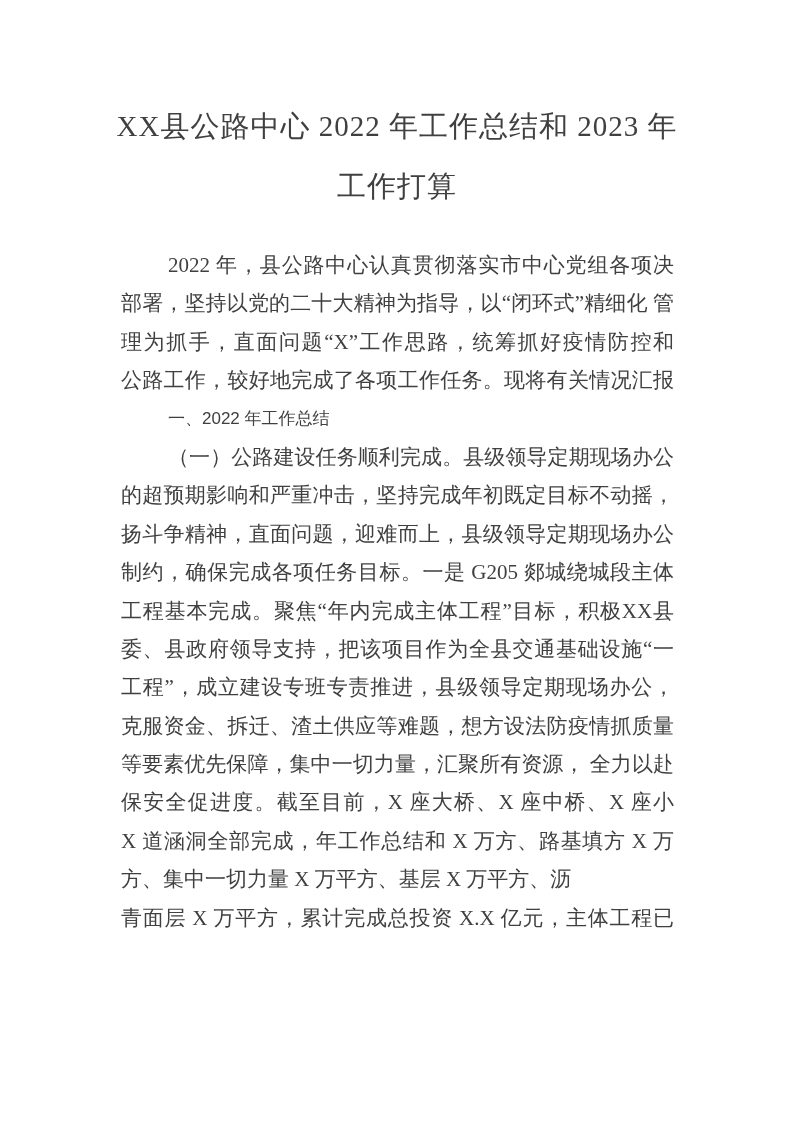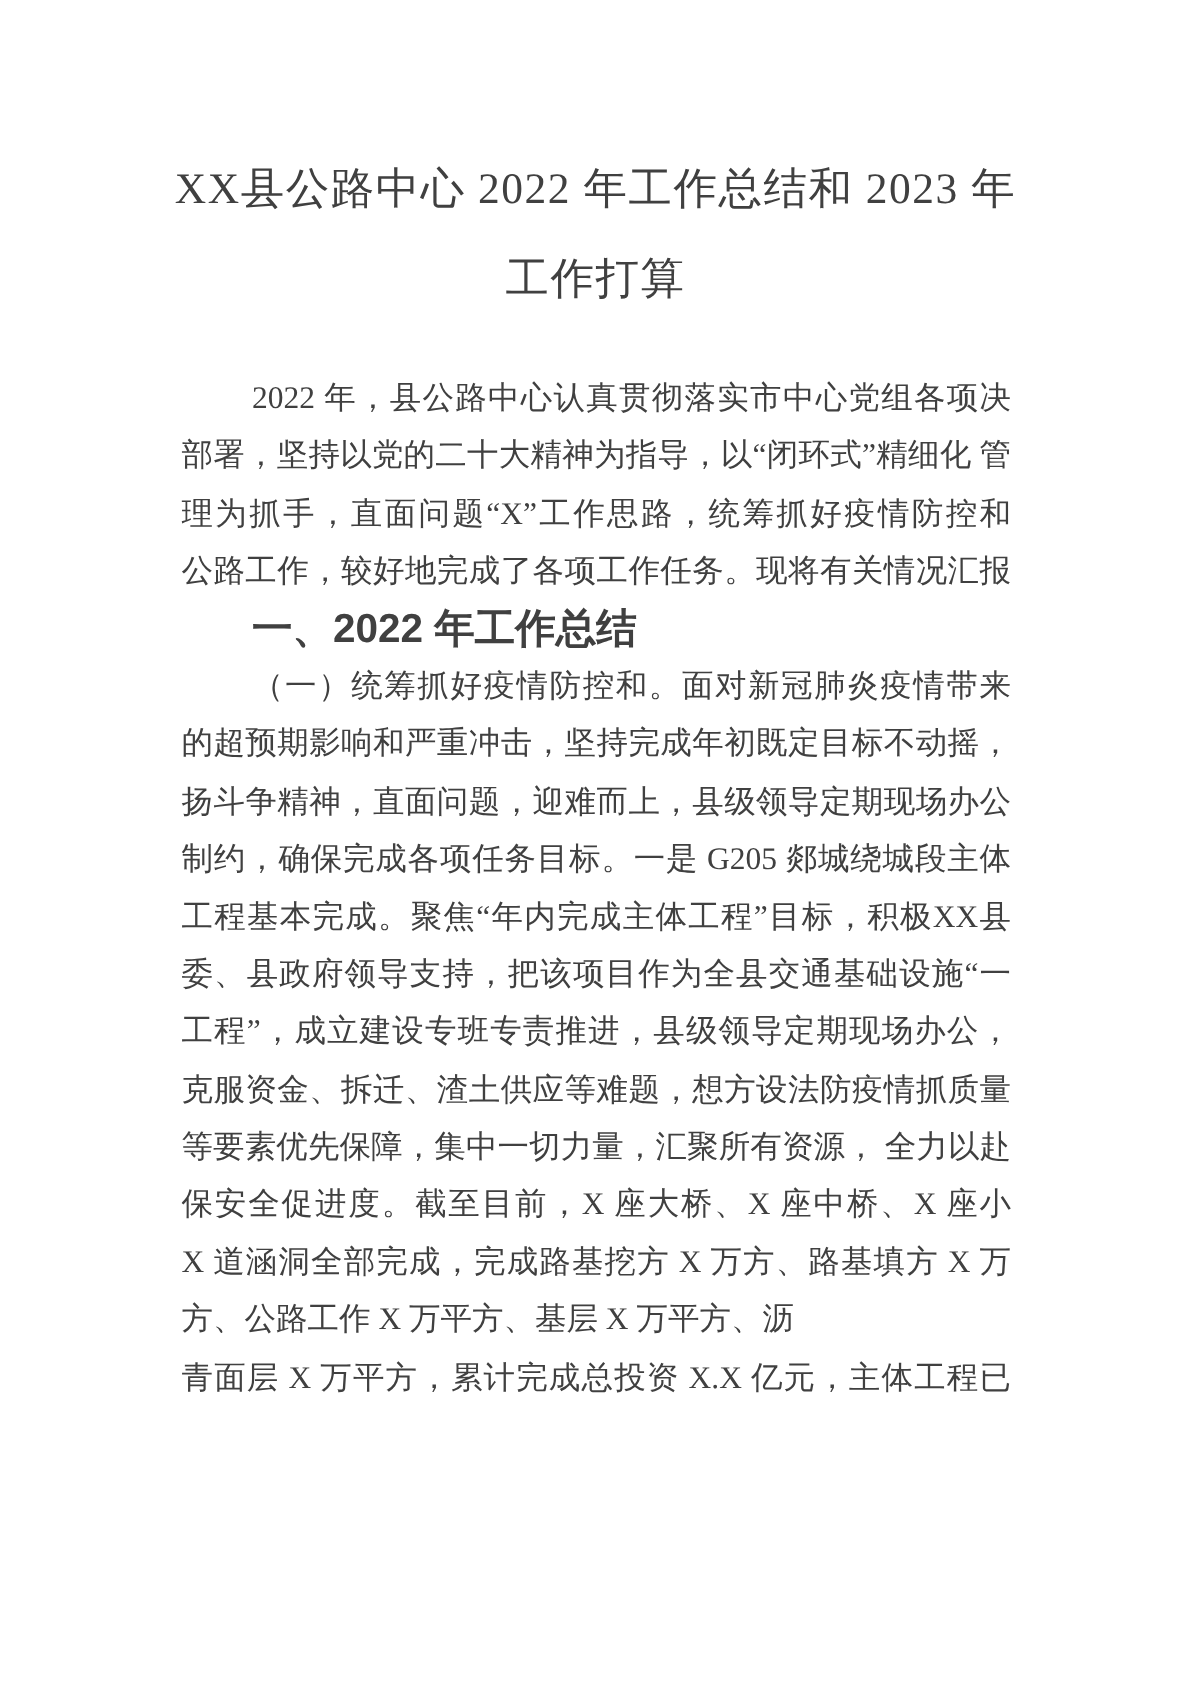--- a/index.html
+++ b/index.html
@@ -51,22 +51,22 @@
     text-align: justify;
     text-align-last: justify;
   }
   
   .i {
     padding-left: 47px;
   }
   
   .h {
     font-family: "Liberation Sans", "DejaVu Sans", sans-serif;
-    font-weight: bold;
-    font-size: 27px;
+    font-weight: normal;
+    font-size: 17px;
   }
 </style>
 </head>
 <body>
 
 <div class="page">
 
   <header class="doc-title">
     <div class="title-line">XX县公路中心 2022 年工作总结和 2023 年</div>
     <div class="title-line">工作打算</div>
@@ -74,29 +74,29 @@
 
   <main class="content">
 
     <div class="line i j">2022 年，县公路中心认真贯彻落实市中心党组各项决策</div>
     <div class="line j">部署，坚持以党的二十大精神为指导，以“闭环式”精细化 管</div>
     <div class="line j">理为抓手，直面问题“X”工作思路，统筹抓好疫情防控和</div>
     <div class="line j">公路工作，较好地完成了各项工作任务。现将有关情况汇报</div>
 
     <div class="line i h">一、2022 年工作总结</div>
 
-    <div class="line i j">（一）统筹抓好疫情防控和。面对新冠肺炎疫情带来</div>
+    <div class="line i j">（一）公路建设任务顺利完成。县级领导定期现场办公</div>
     <div class="line j">的超预期影响和严重冲击，坚持完成年初既定目标不动摇， 发</div>
     <div class="line j">扬斗争精神，直面问题，迎难而上，县级领导定期现场办公</div>
     <div class="line j">制约，确保完成各项任务目标。一是 G205 郯城绕城段主体</div>
     <div class="line j">工程基本完成。聚焦“年内完成主体工程”目标，积极XX县</div>
     <div class="line j">委、县政府领导支持，把该项目作为全县交通基础设施“一号</div>
     <div class="line j">工程”，成立建设专班专责推进，县级领导定期现场办公，资金</div>
     <div class="line j">克服资金、拆迁、渣土供应等难题，想方设法防疫情抓质量</div>
     <div class="line j">等要素优先保障，集中一切力量，汇聚所有资源， 全力以赴</div>
     <div class="line j">保安全促进度。截至目前，X 座大桥、X 座中桥、X 座小桥、</div>
-    <div class="line j">X 道涵洞全部完成，完成路基挖方 X 万方、路基填方 X 万</div>
-    <div class="line">方、公路工作 X 万平方、基层 X 万平方、沥</div>
+    <div class="line j">X 道涵洞全部完成，年工作总结和 X 万方、路基填方 X 万</div>
+    <div class="line">方、集中一切力量 X 万平方、基层 X 万平方、沥</div>
     <div class="line j">青面层 X 万平方，累计完成总投资 X.X 亿元，主体工程已</div>
 
   </main>
 
 </div>
 
 </body></html>

